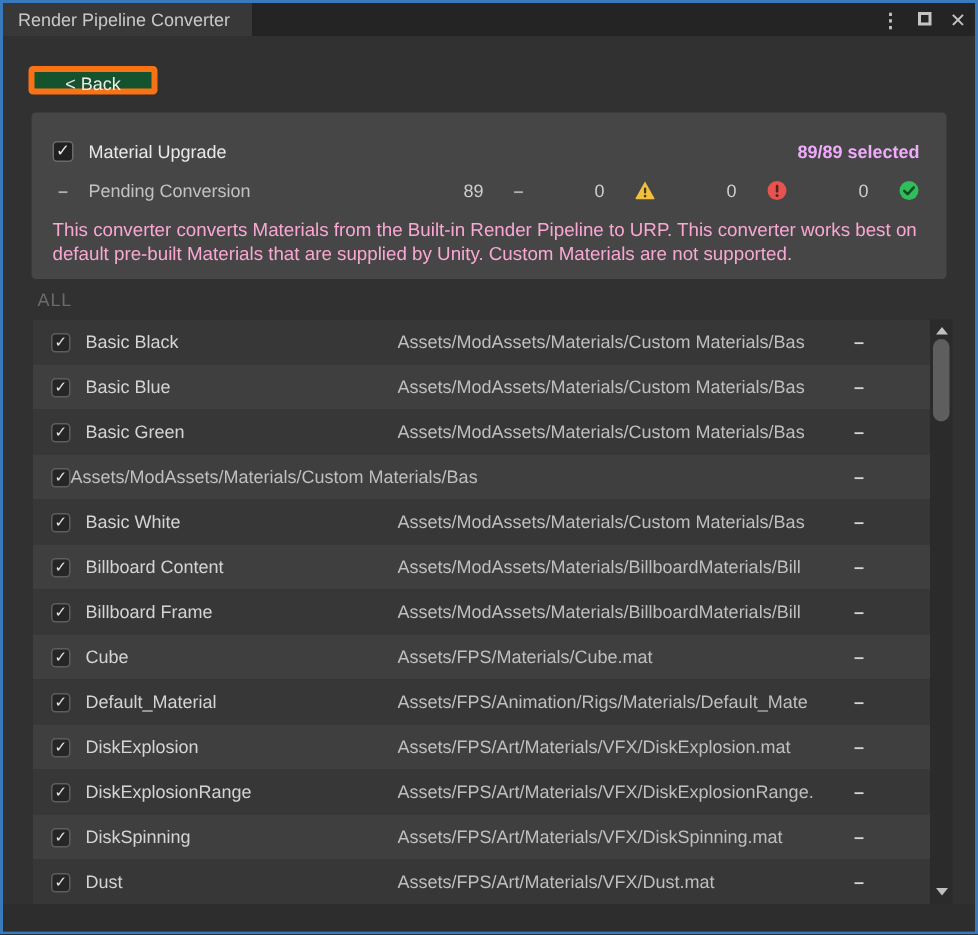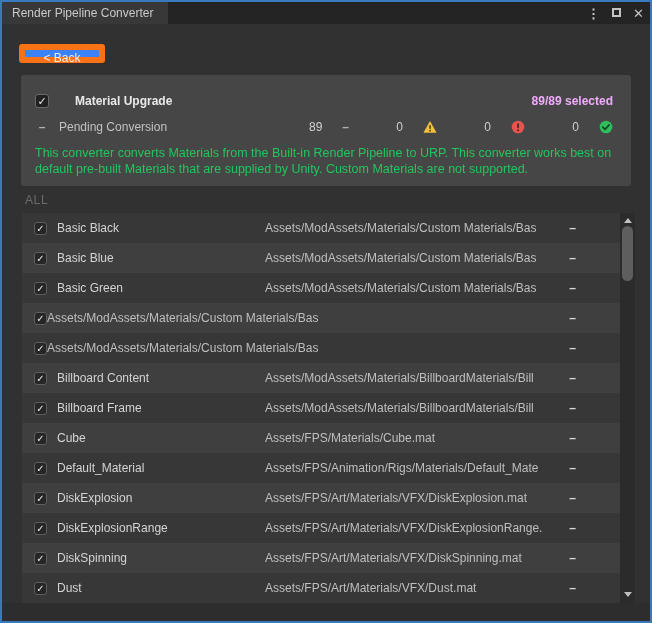--- a/index.html
+++ b/index.html
@@ -21,48 +21,48 @@
     white-space:nowrap; overflow:hidden;
   }
   .win-icons{ position:absolute; right:6px; top:0; height:22px; display:flex; align-items:center; gap:12px; color:#C4C4C4; }
   .win-icons .kebab{ font-size:13px; font-weight:700; cursor:default; }
   .maxbox{ width:9px; height:9px; border:2px solid #C4C4C4; display:inline-block; }
   .closex{ font-size:13px; }
 
   
   .back-btn{
     position:absolute; left:17px; top:42px; width:86px; height:19px;
-    background:#3b82f6; border:6px solid #f97316; border-radius:3px;
+    background:#14532d; border:4px solid #f97316; border-radius:3px;
     color:#EDEDED; font-size:12px; font-family:"Liberation Sans",sans-serif;
     text-align:center; line-height:17px; cursor:default;
   }
 
   
   .panel{
     position:absolute; left:19px; top:73px; width:610px; height:111px;
     background:#464646; border-radius:3px;
   }
   .panel-row1{ position:absolute; left:14px; right:18px; top:17px; height:18px; display:flex; align-items:center; }
   .checkbox{
     width:14px; height:14px; background:#212121; border:1px solid #6A6A6A; border-radius:3px;
     color:#E8E8E8; font-size:11px; line-height:12px; text-align:center; flex:0 0 auto;
   }
-  .panel-title{ margin-left:26px; font-weight:700; color:#E9E9E9; }
+  .panel-title{ margin-left:10px; font-weight:400; color:#E9E9E9; }
   .selected-count{ margin-left:auto; font-weight:700; color:#f0abfc;padding-left:12px; }
   .panel-row2{ position:absolute; left:14px; right:18px; top:44px; height:16px; display:flex; align-items:center; color:#C2C2C2; }
   .pending-dash{ color:#AFAFAF; font-weight:700; width:14px; text-align:center; flex:0 0 auto; }
   .pending-label{ margin-left:10px; }
   .status-counts{ margin-left:auto; display:flex; align-items:center; gap:20px; color:#CFCFCF; }
   .status-counts .num{ min-width:8px; text-align:right; }
   .status-counts .gap{ width:6px; }
   .dash-glyph{ color:#AFAFAF; font-weight:700; }
   .status-icon{ width:14px; height:14px; display:block; }
   .panel-desc{
     position:absolute; left:14px; top:70px; width:582px;
-    color:#22c55e; font-size:12.5px; line-height:16px;
+    color:#f9a8d4; font-size:12.5px; line-height:16px;
   }
 
   
   .list-header{ position:absolute; left:23px; top:191px; display:flex; gap:10px;
     color:#6B6B6B; font-size:12px; letter-spacing:0.6px;flex-direction:column; }
   .list-header span{ cursor:default; }
 
   
   .list{ position:absolute; left:20px; top:211px; width:598px; height:390px; overflow:hidden; }
   .row{ height:30px; display:flex; align-items:center; padding:0 12px; }
@@ -164,20 +164,21 @@
       <span class="item-path">Assets/ModAssets/Materials/Custom Materials/Bas</span>
       <span class="row-status">–</span>
     </div>
       <div class="row even">
       <span class="checkbox">✓</span>
       <span class="item-path">Assets/ModAssets/Materials/Custom Materials/Bas</span>
       <span class="row-status">–</span>
     </div>
       <div class="row odd">
       <span class="checkbox">✓</span>
+      <span class="item-name">Basic White</span>
       <span class="item-path">Assets/ModAssets/Materials/Custom Materials/Bas</span>
       <span class="row-status">–</span>
     </div>
       <div class="row even">
       <span class="checkbox">✓</span>
       <span class="item-name">Billboard Content</span>
       <span class="item-path">Assets/ModAssets/Materials/BillboardMaterials/Bill</span>
       <span class="row-status">–</span>
     </div>
       <div class="row odd">

